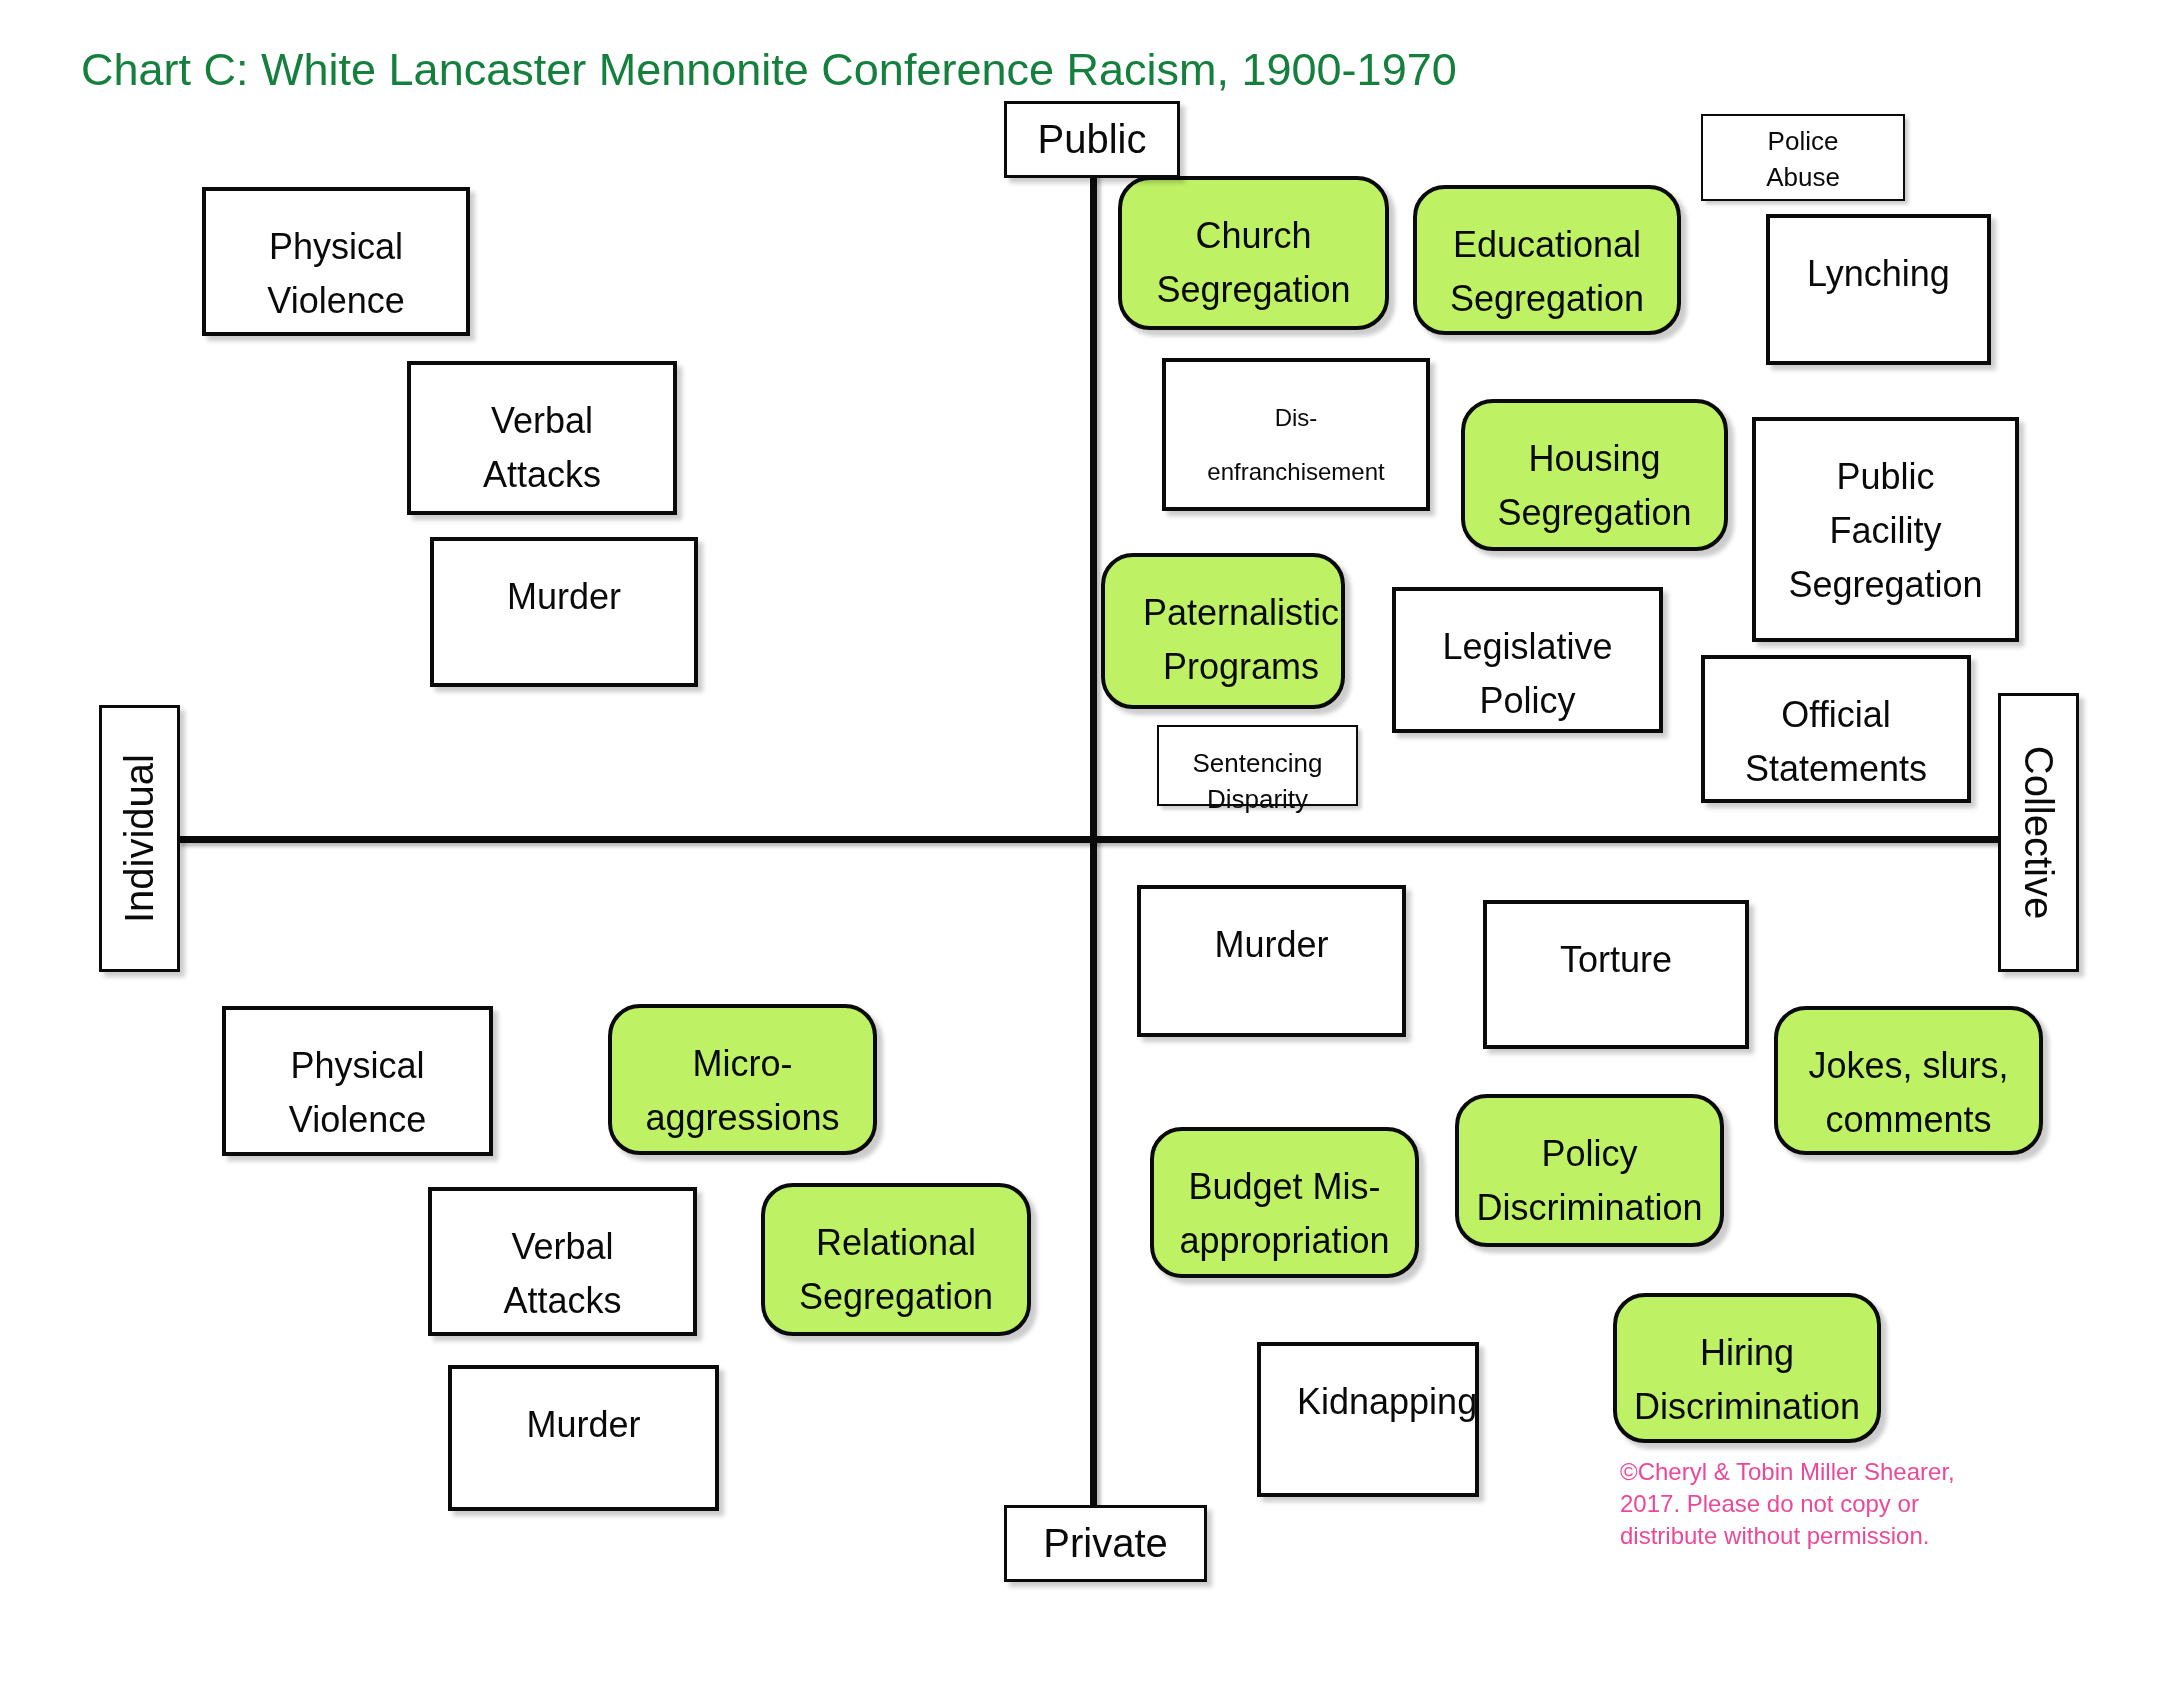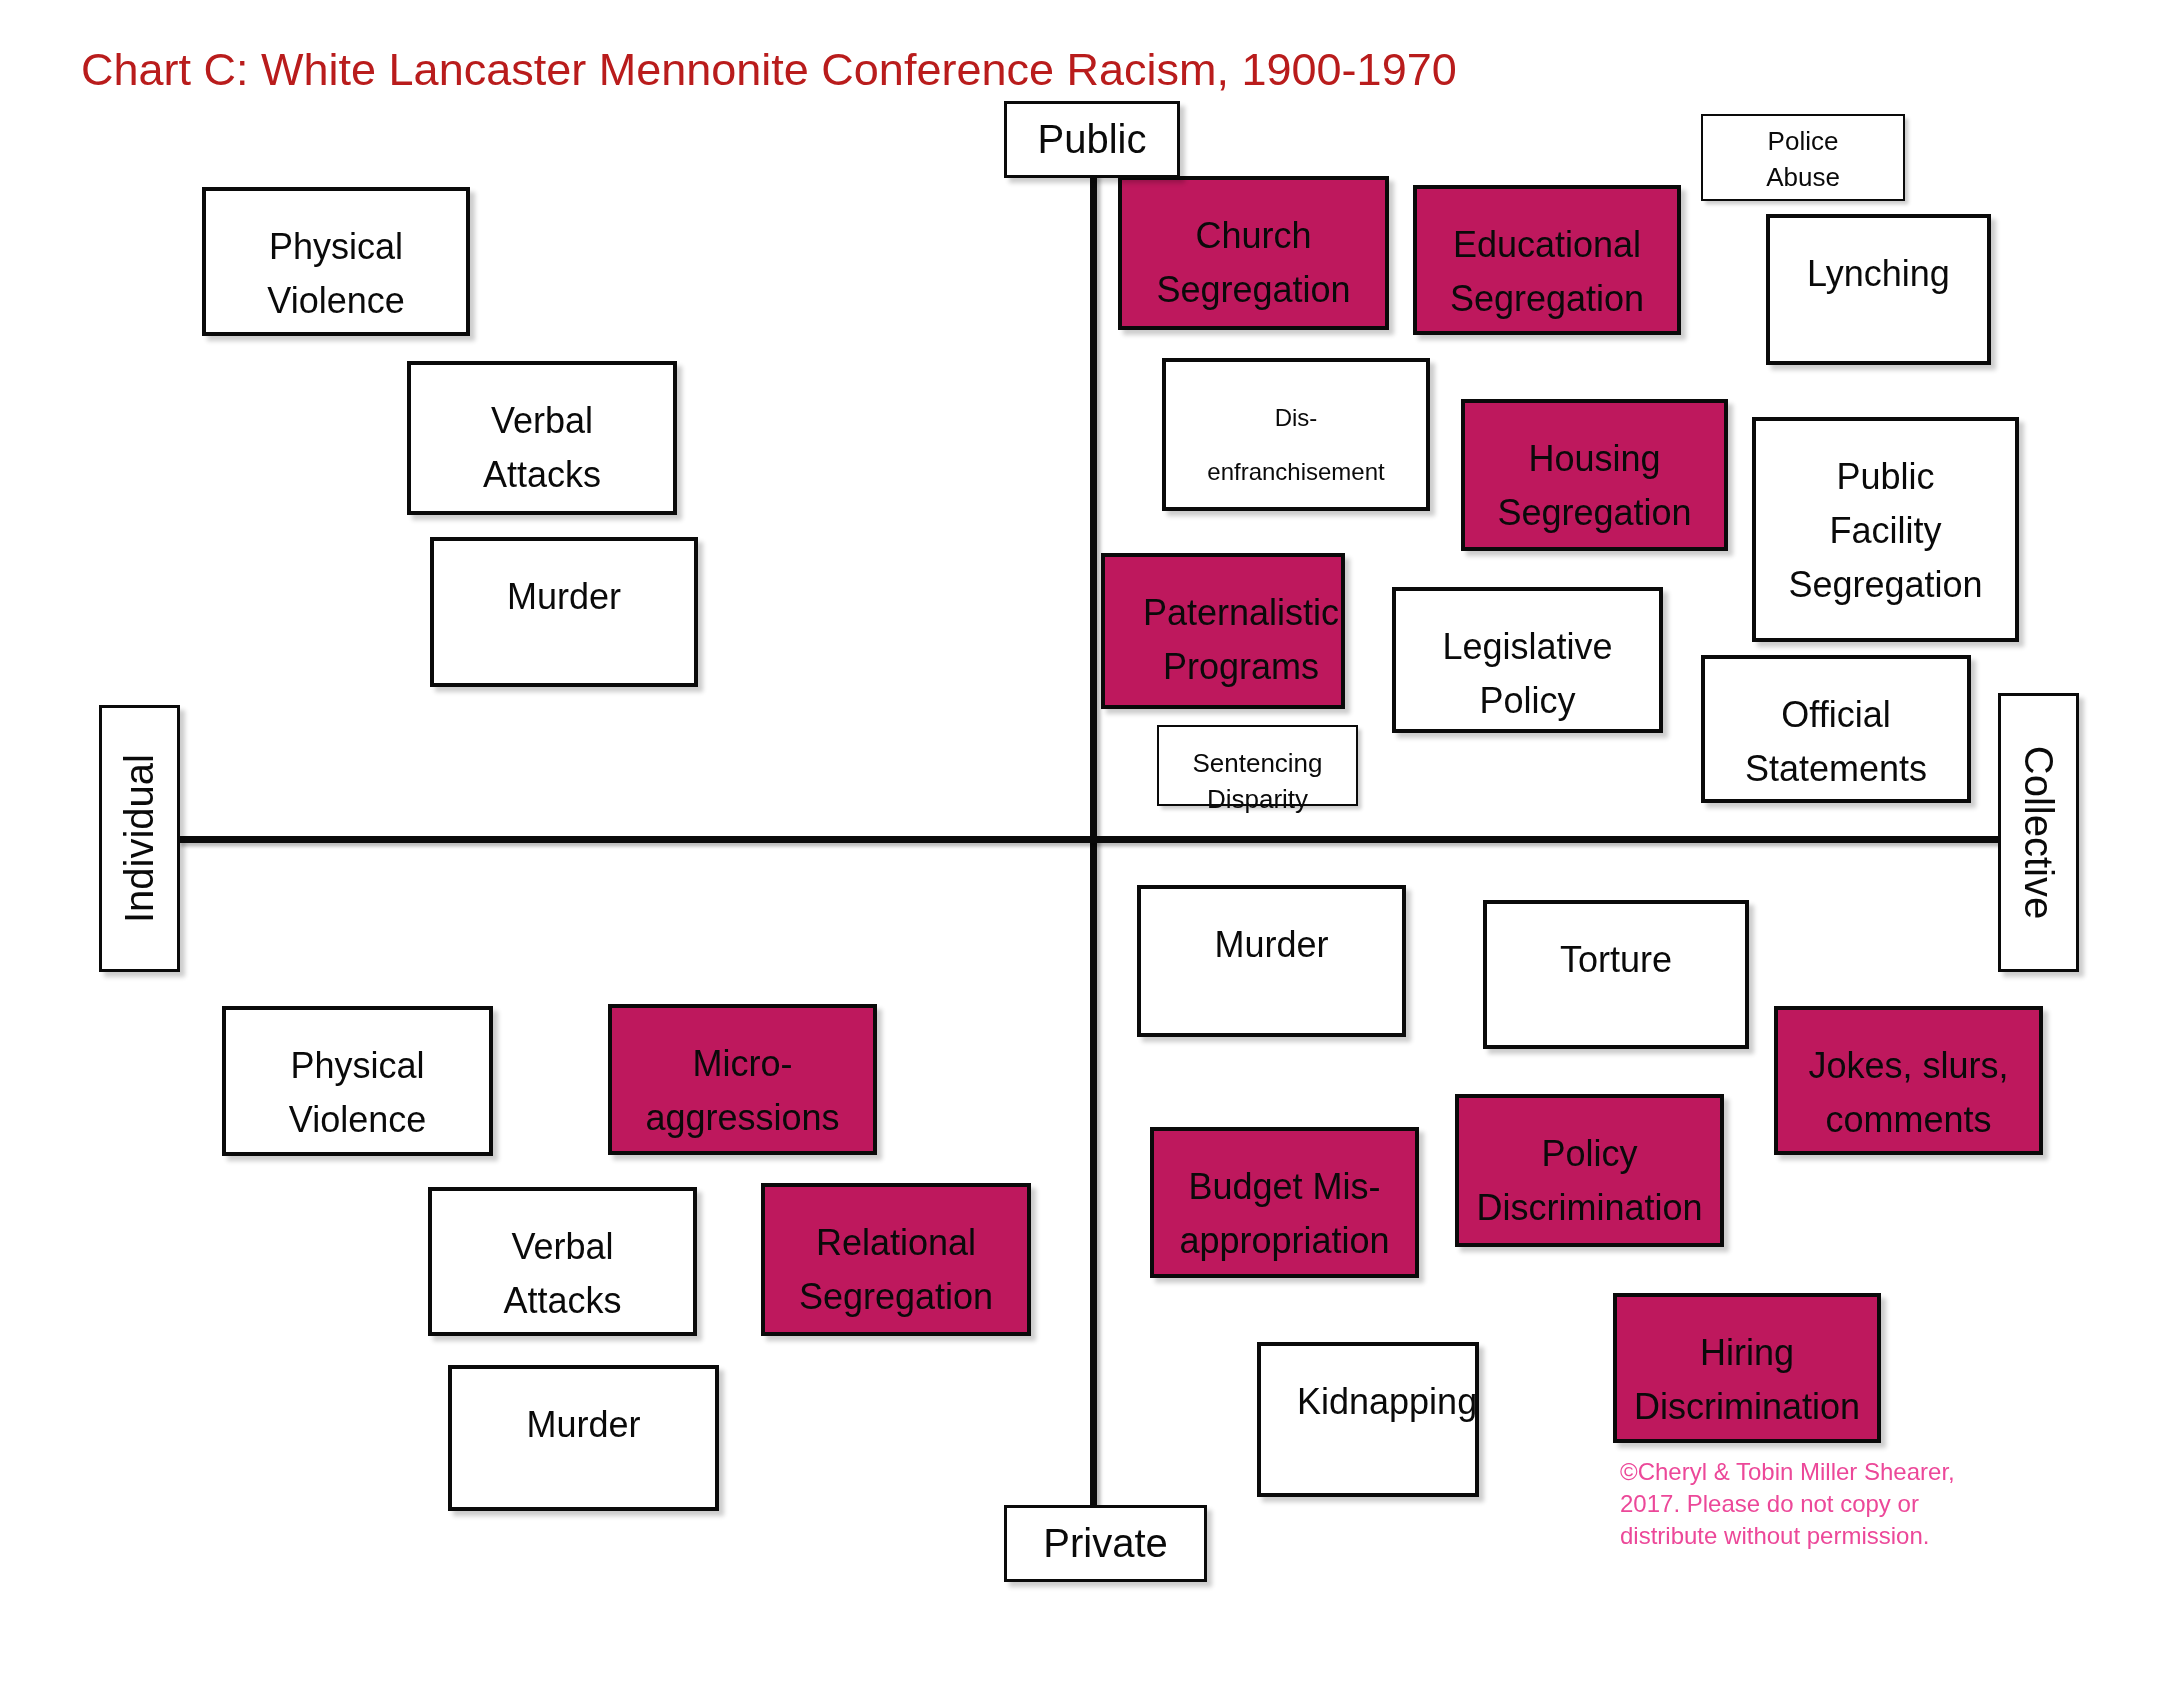--- a/index.html
+++ b/index.html
@@ -10,21 +10,21 @@
     background: #ffffff;
     font-family: "Liberation Sans", sans-serif;
     color: #0a0a0a;
     overflow: hidden;
   }
   .title {
     position: absolute;
     left: 81px; top: 43px;
     font-size: 45px;
     line-height: 54px;
-    color: #b91c1c;
+    color: #15803d;
     white-space: nowrap;
   }
   .axis-line {
     position: absolute;
     background: #0a0a0a;
     box-shadow: 3.6px 3.6px 3.6px rgba(0,0,0,0.28);
     z-index: 0;
   }
   .qbox {
     position: absolute;
@@ -32,21 +32,21 @@
     background: #ffffff;
     border: 4.5px solid #0a0a0a;
     box-shadow: 5.4px 5.4px 4.5px rgba(0,0,0,0.20);
     text-align: center;
     font-size: 36px;
     line-height: 54px;
     padding-top: 29px;
     white-space: pre-line;
     z-index: 2;
   }
-  .qbox.gray { background: #be185d; }
+  .qbox.gray { background: #bef264; border-radius: 32px; }
   .qbox.small {
     border-width: 2.7px;
     font-size: 26px;
     line-height: 36px;
     padding-top: 7.2px;
     box-shadow: 3.6px 3.6px 3.6px rgba(0,0,0,0.20);
   }
   .qbox.tight { font-size: 24px; }
   .axis-label {
     position: absolute;

